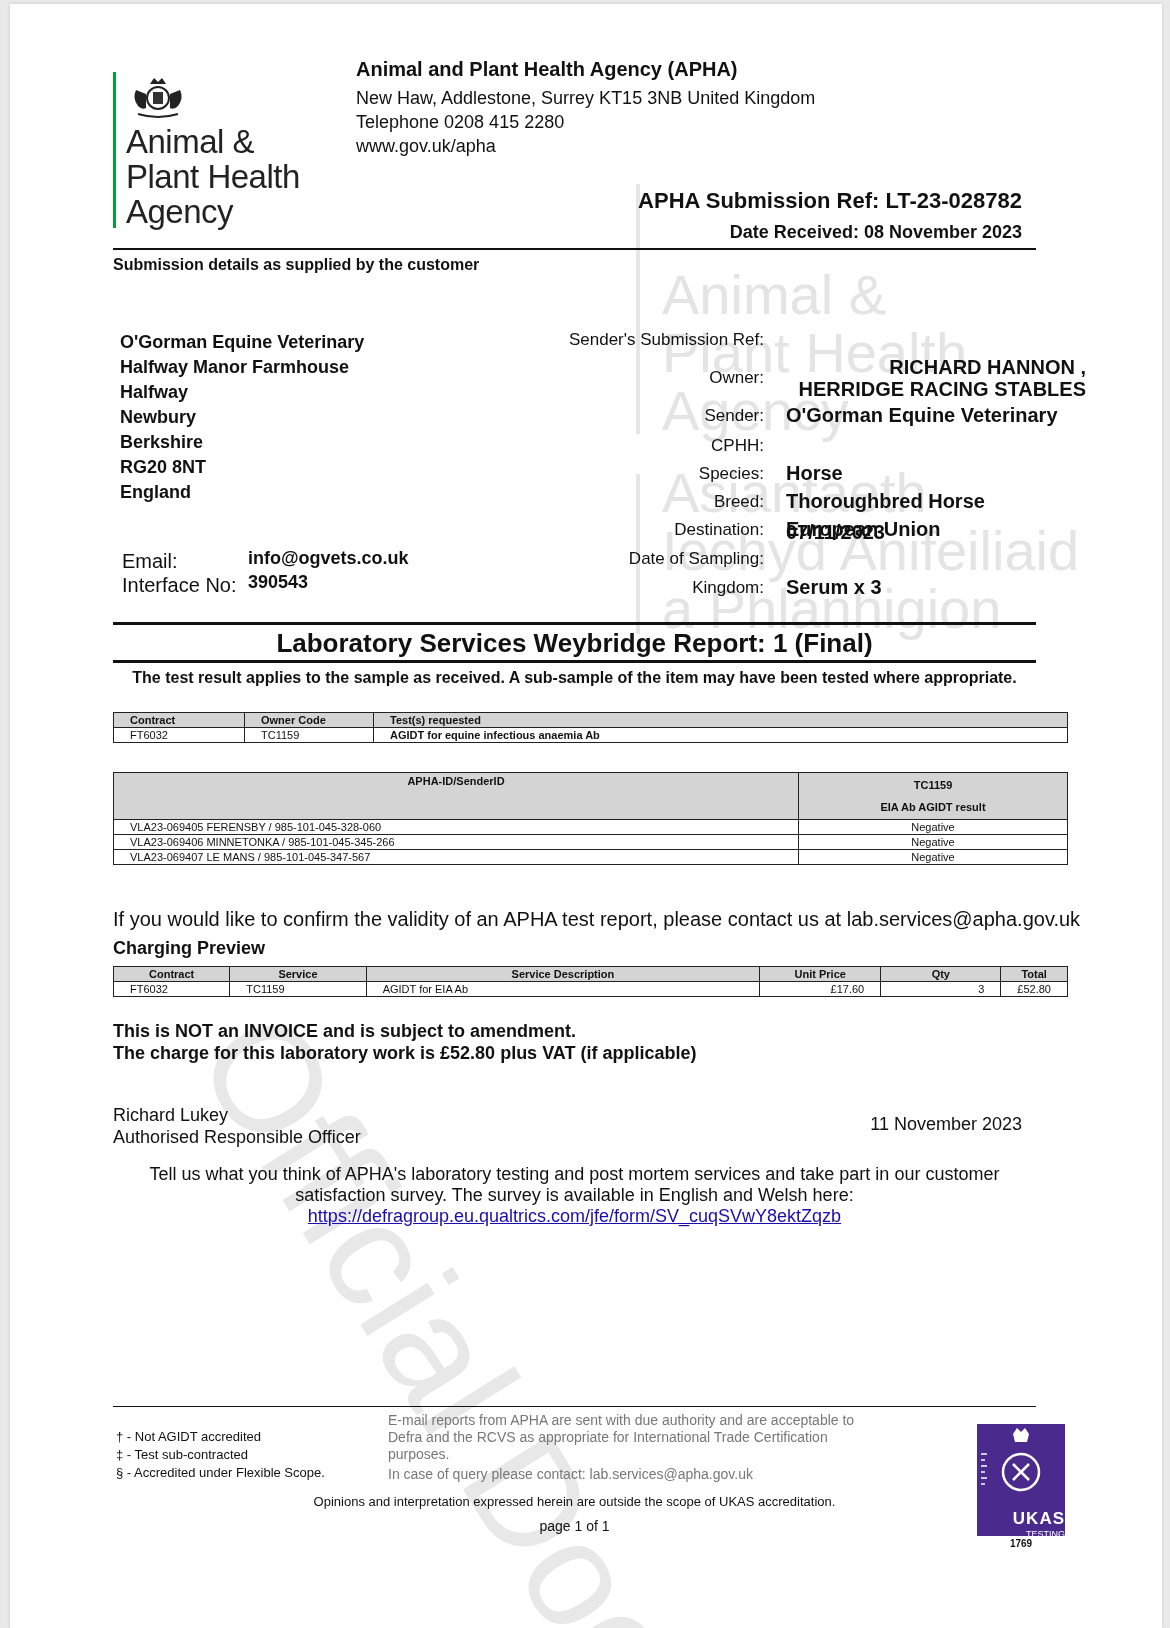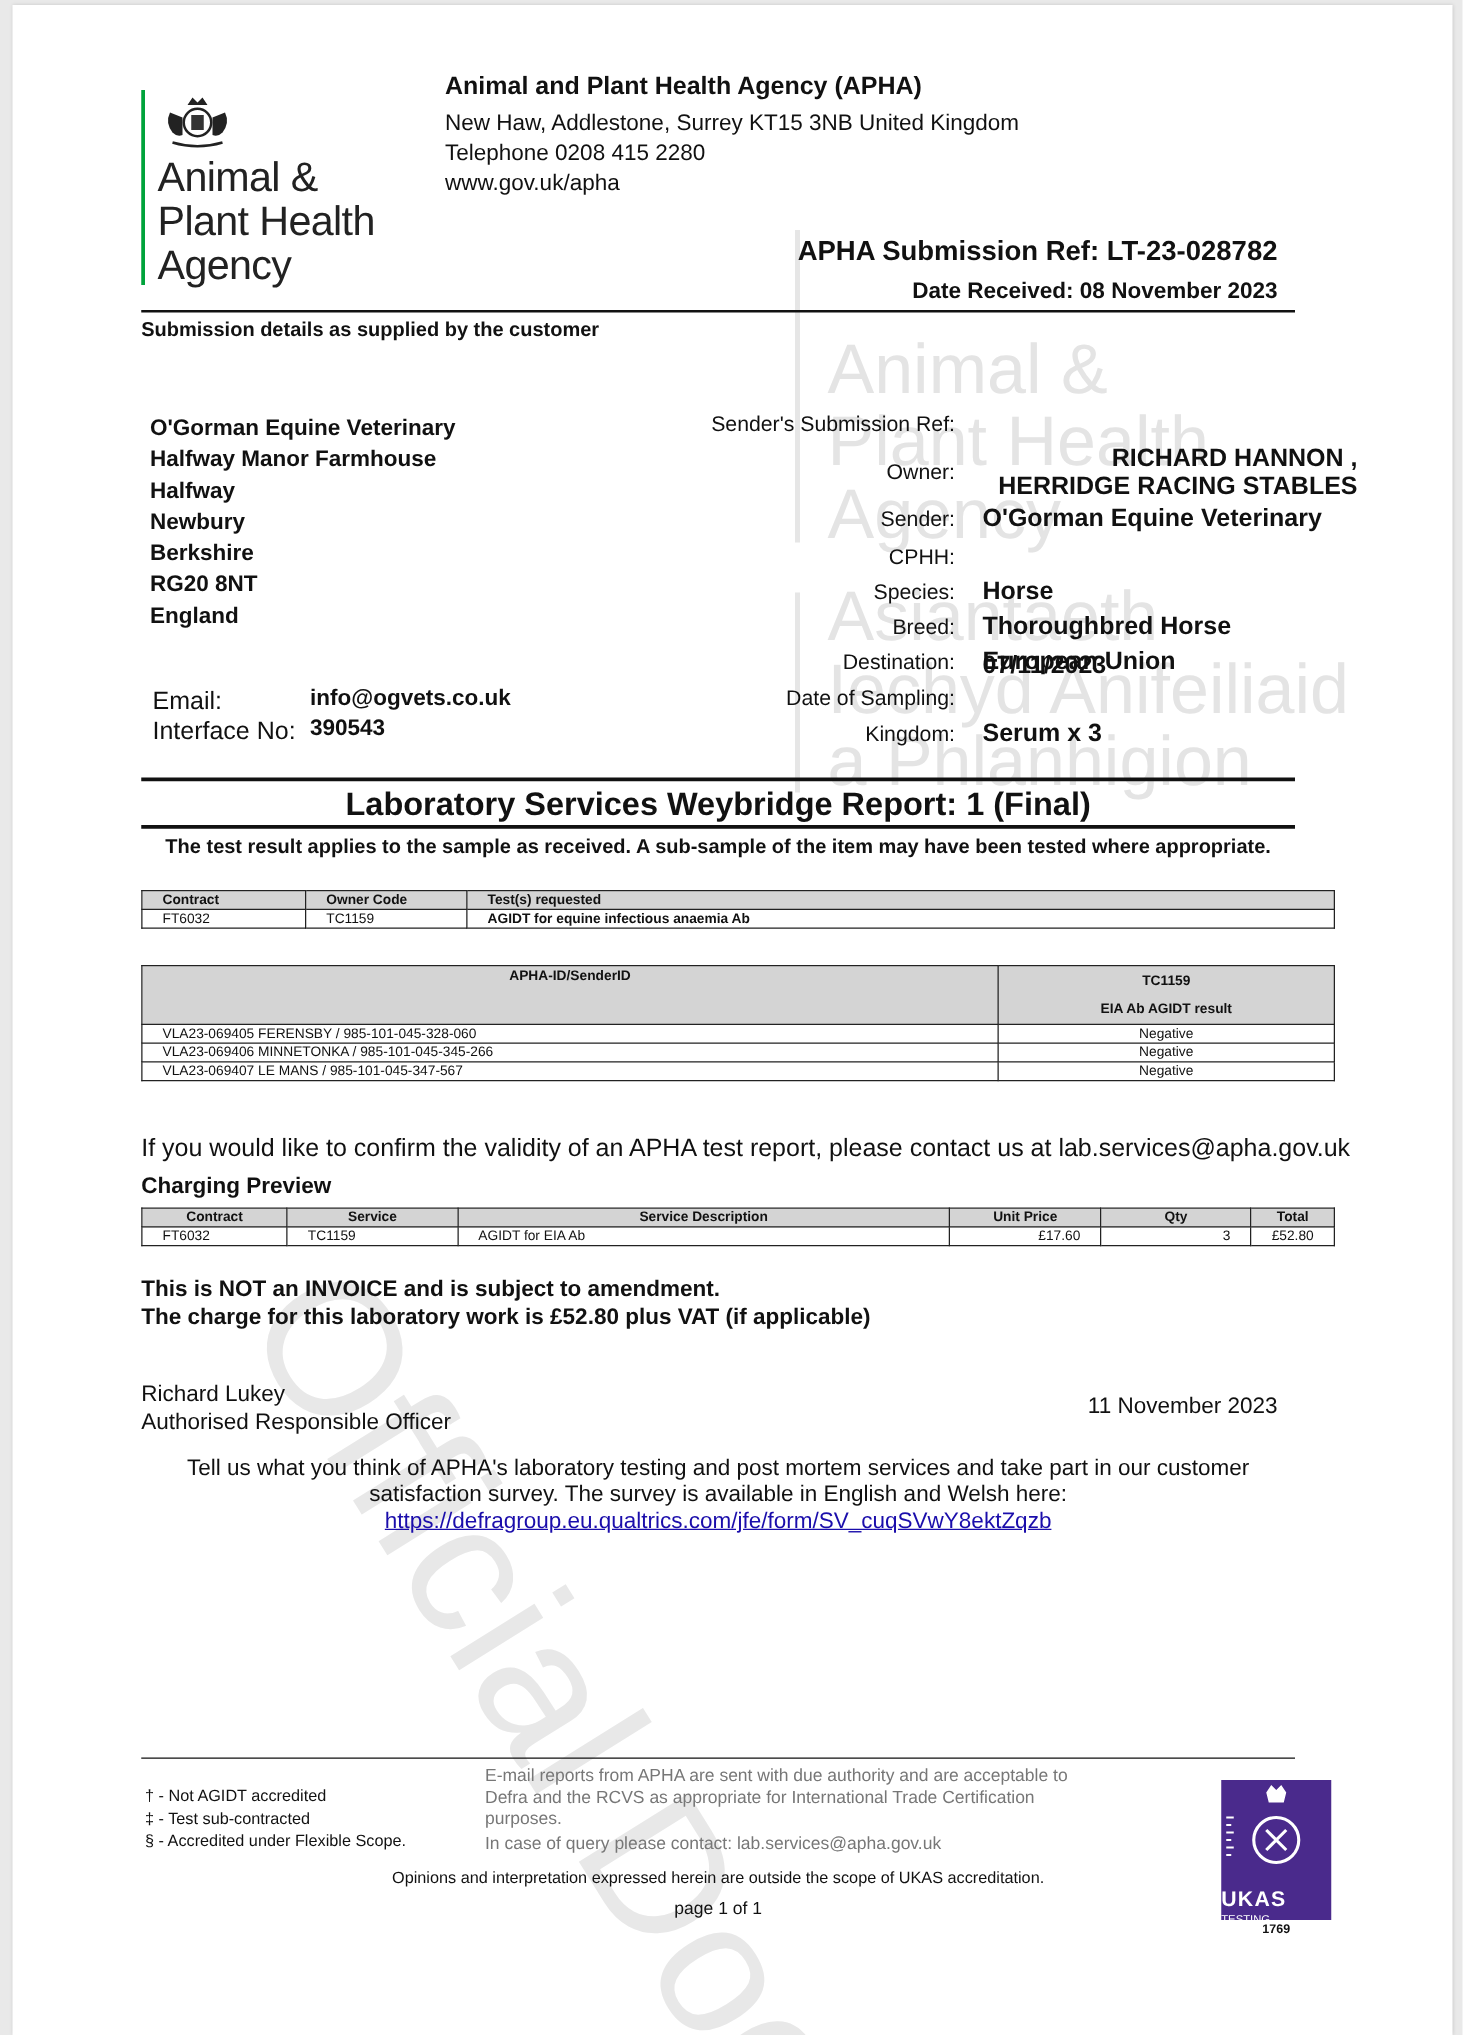--- a/index.html
+++ b/index.html
@@ -37,21 +37,21 @@
   .charging-h { position: absolute; left: 103px; top: 934px; font-size: 18px; font-weight: bold; }
   .notinv { position: absolute; left: 103px; top: 1016px; font-size: 18px; font-weight: bold; line-height: 22px; }
   .sig { position: absolute; left: 103px; top: 1100px; font-size: 18px; line-height: 22px; }
   .sigdate { position: absolute; right: 140px; top: 1110px; font-size: 18px; }
   .survey { position: absolute; left: 103px; top: 1160px; width: 923px; text-align: center; font-size: 18px; line-height: 21px; }
   .survey a { color: #1a0dab; text-decoration: underline; }
   .foot-key { position: absolute; left: 106px; top: 1424px; font-size: 13px; line-height: 18px; }
   .foot-mid { position: absolute; left: 378px; top: 1408px; width: 500px; font-size: 14px; line-height: 17px; color: #777; }
   .foot-op { position: absolute; left: 103px; top: 1490px; width: 923px; text-align: center; font-size: 13px; }
   .pageno { position: absolute; left: 103px; top: 1514px; width: 923px; text-align: center; font-size: 14px; }
-  .ukas { position: absolute; left: 967px; top: 1420px; width: 88px; height: 112px; background: #4a2a8c; color: #fff; text-align: left; }
+  .ukas { position: absolute; left: 967px; top: 1420px; width: 88px; height: 112px; background: #4a2a8c; color: #fff; text-align: right; }
   .ukas-num { position: absolute; left: 967px; top: 1534px; width: 88px; text-align: center; font-size: 10px; font-weight: bold; }
 </style>
 </head>
 <body>
 
 <div class="page">
 
   <div class="wm-bar" style="left:626px;top:180px;height:250px;"></div>
   <div class="wm-bar" style="left:626px;top:470px;height:160px;"></div>
   <div class="wm" style="left:652px;top:262px;font-size:56px;line-height:58px;">

